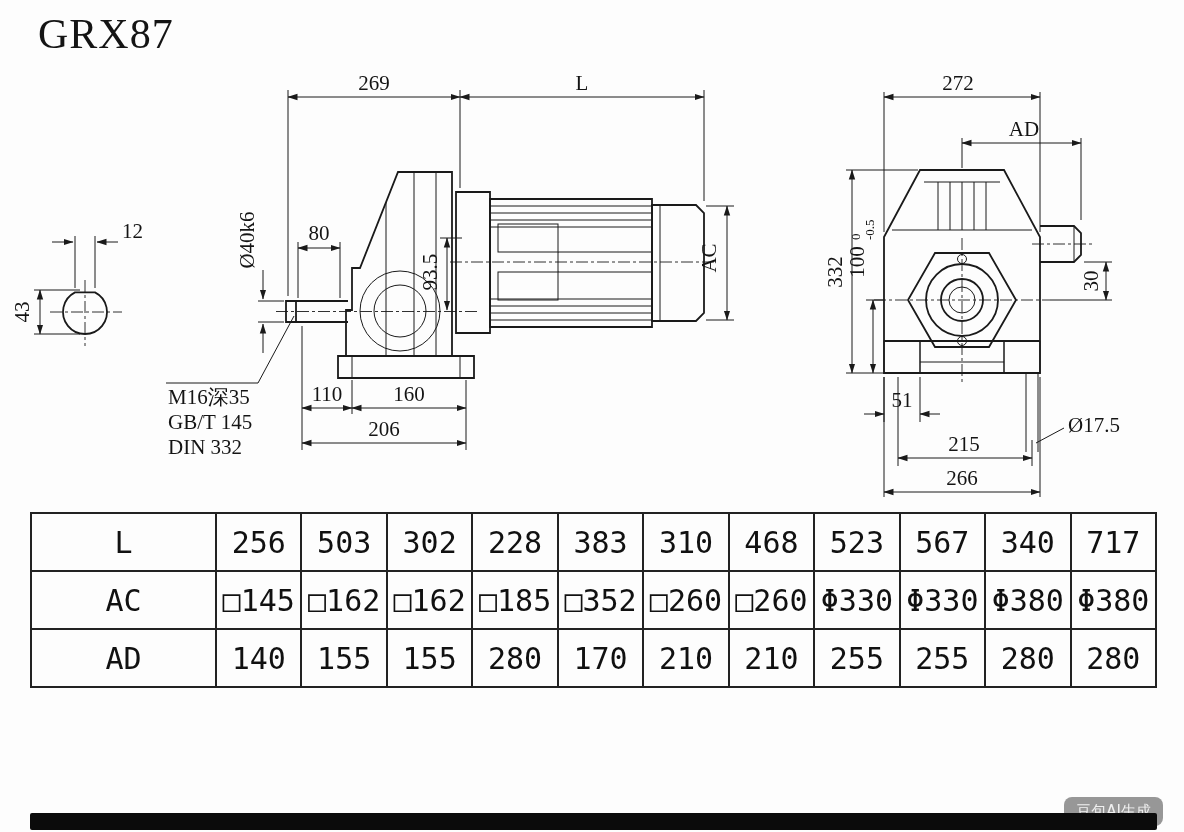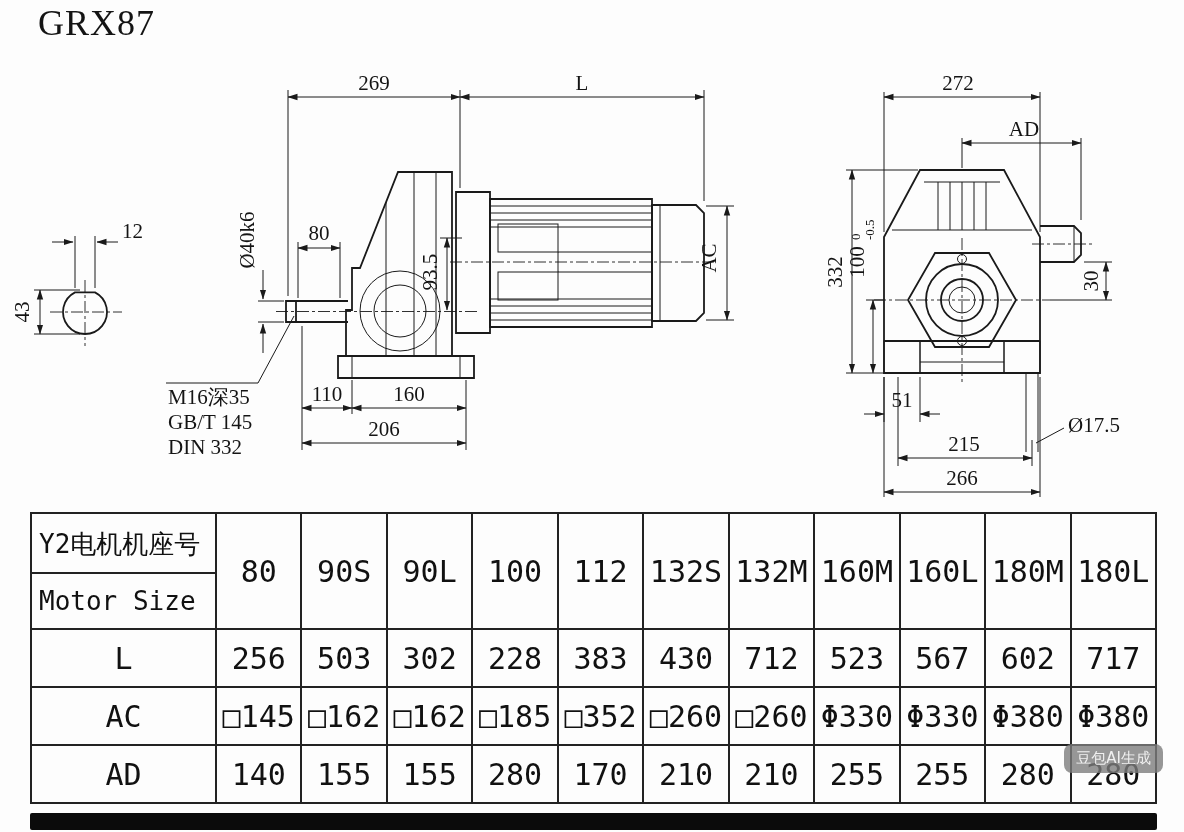--- a/index.html
+++ b/index.html
@@ -1,37 +1,37 @@
 <!DOCTYPE html>
 <html><head>
 <meta charset="utf-8">
 <style>
   * { margin:0; padding:0; box-sizing:border-box; }
   html,body { width:1184px; height:832px; }
   body { background:#fdfdfd; position:relative; overflow:hidden; font-family:"Liberation Serif", serif; color:#141414; }
 
-  .title { position:absolute; left:38px; top:2px; font-size:36px; letter-spacing:1px; font-family:"Liberation Serif", serif; }
+  .title { position:absolute; left:38px; top:10px; font-size:42px; letter-spacing:1px; font-family:"Liberation Serif", serif; }
 
   #drawing { position:absolute; left:0; top:0; }
   .ol { stroke:#1a1a1a; stroke-width:1.8; fill:none; }
   .tl { stroke:#1a1a1a; stroke-width:1; fill:none; }
   .cl { stroke:#1a1a1a; stroke-width:0.9; fill:none; stroke-dasharray:12 3 3 3; }
   .dim { font-family:"Liberation Serif", serif; font-size:21px; fill:#141414; }
   .dim-s { font-family:"Liberation Serif", serif; font-size:13px; fill:#141414; }
 
   table.spec { position:absolute; left:30px; top:512px; width:1127px; border-collapse:collapse; table-layout:fixed;
                font-family:"DejaVu Sans Mono", monospace; font-size:30px; color:#111; }
   .spec td { border:2px solid #222; text-align:center; vertical-align:middle; padding:0; overflow:hidden; }
   .spec tr.r-head td { height:116px; }
   .spec tr.r-data td { height:58px; }
   .c-first { text-align:left !important; }
   .first-top { height:60px; line-height:60px; padding-left:7px; font-size:26px; border-bottom:2px solid #222; white-space:nowrap; }
   .first-bot { height:54px; line-height:54px; padding-left:7px; font-size:26px; white-space:nowrap; }
 
-  .watermark { position:absolute; right:21px; top:744px; background:rgba(125,125,125,0.8); color:#f0f0f0;
+  .watermark { position:absolute; right:21px; top:797px; background:rgba(125,125,125,0.8); color:#f0f0f0;
                font-family:"DejaVu Sans", sans-serif; font-size:15px; padding:5px 12px; border-radius:8px; }
   .bottom-bar { position:absolute; left:30px; top:813px; width:1127px; height:17px; background:#0b0b0b; border-radius:2px; }
 </style>
 </head>
 <body>
 
 <div class="title">GRX87</div>
 
 <svg id="drawing" width="1184" height="512" viewBox="0 0 1184 512">
   <defs>
@@ -227,49 +227,32 @@
     </g>
   </g>
 </svg>
 
 <table class="spec">
   <colgroup>
     <col style="width:185px">
     <col span="11">
   </colgroup>
   <tbody>
-    <tr class="r-head">
-      <td class="c-first">
-        <div class="first-top">Y2电机机座号</div>
-        <div class="first-bot">Motor Size</div>
-      </td>
-      <td>80</td>
-      <td>90S</td>
-      <td>90L</td>
-      <td>100</td>
-      <td>112</td>
-      <td>132S</td>
-      <td>132M</td>
-      <td>160M</td>
-      <td>160L</td>
-      <td>180M</td>
-      <td>180L</td>
-    </tr>
     <tr class="r-data">
       <td>L</td>
       <td>256</td>
       <td>503</td>
       <td>302</td>
       <td>228</td>
       <td>383</td>
-      <td>430</td>
-      <td>712</td>
+      <td>310</td>
+      <td>468</td>
       <td>523</td>
       <td>567</td>
-      <td>602</td>
+      <td>340</td>
       <td>717</td>
     </tr>
     <tr class="r-data">
       <td>AC</td>
       <td>□145</td>
       <td>□162</td>
       <td>□162</td>
       <td>□185</td>
       <td>□352</td>
       <td>□260</td>

